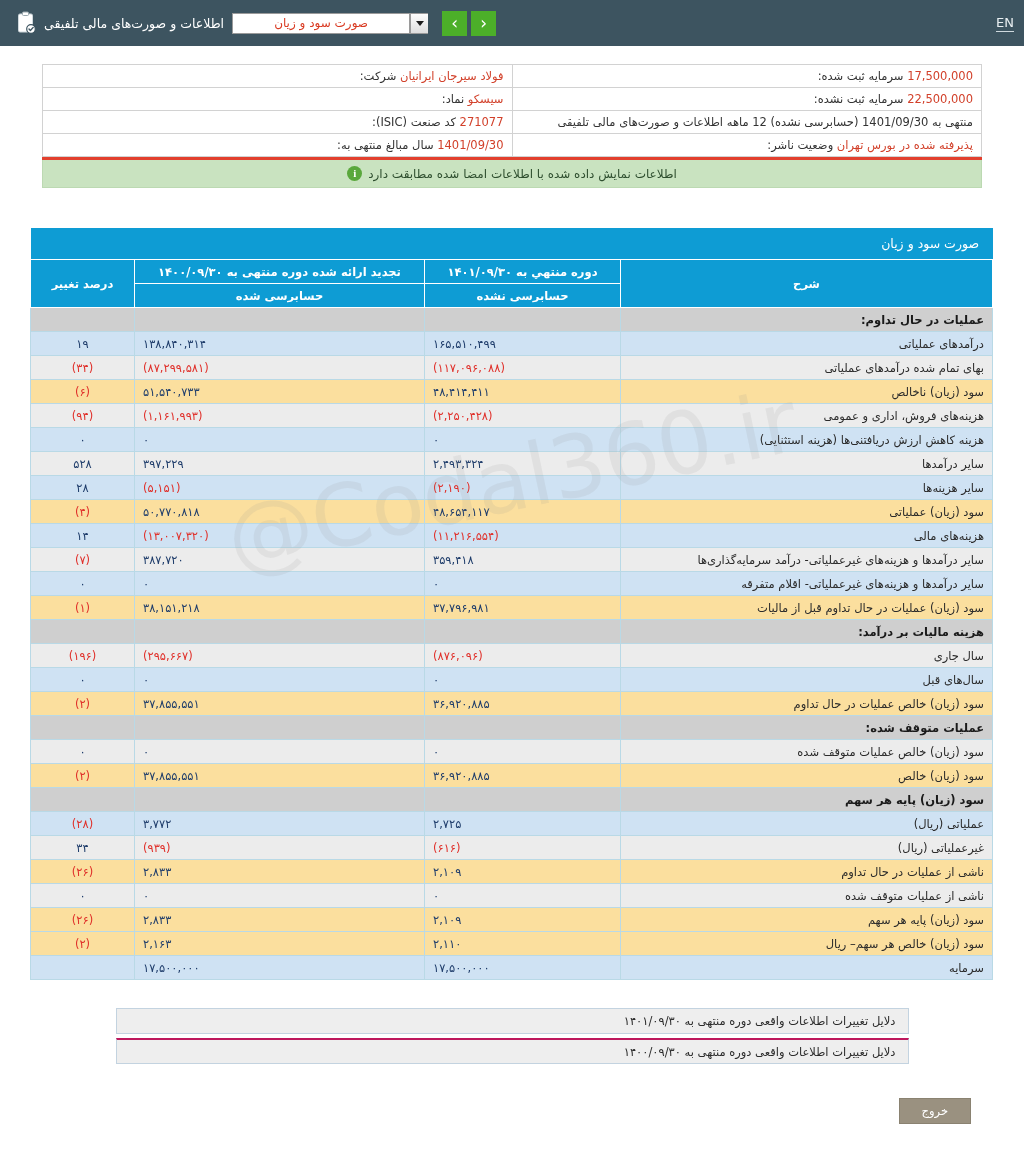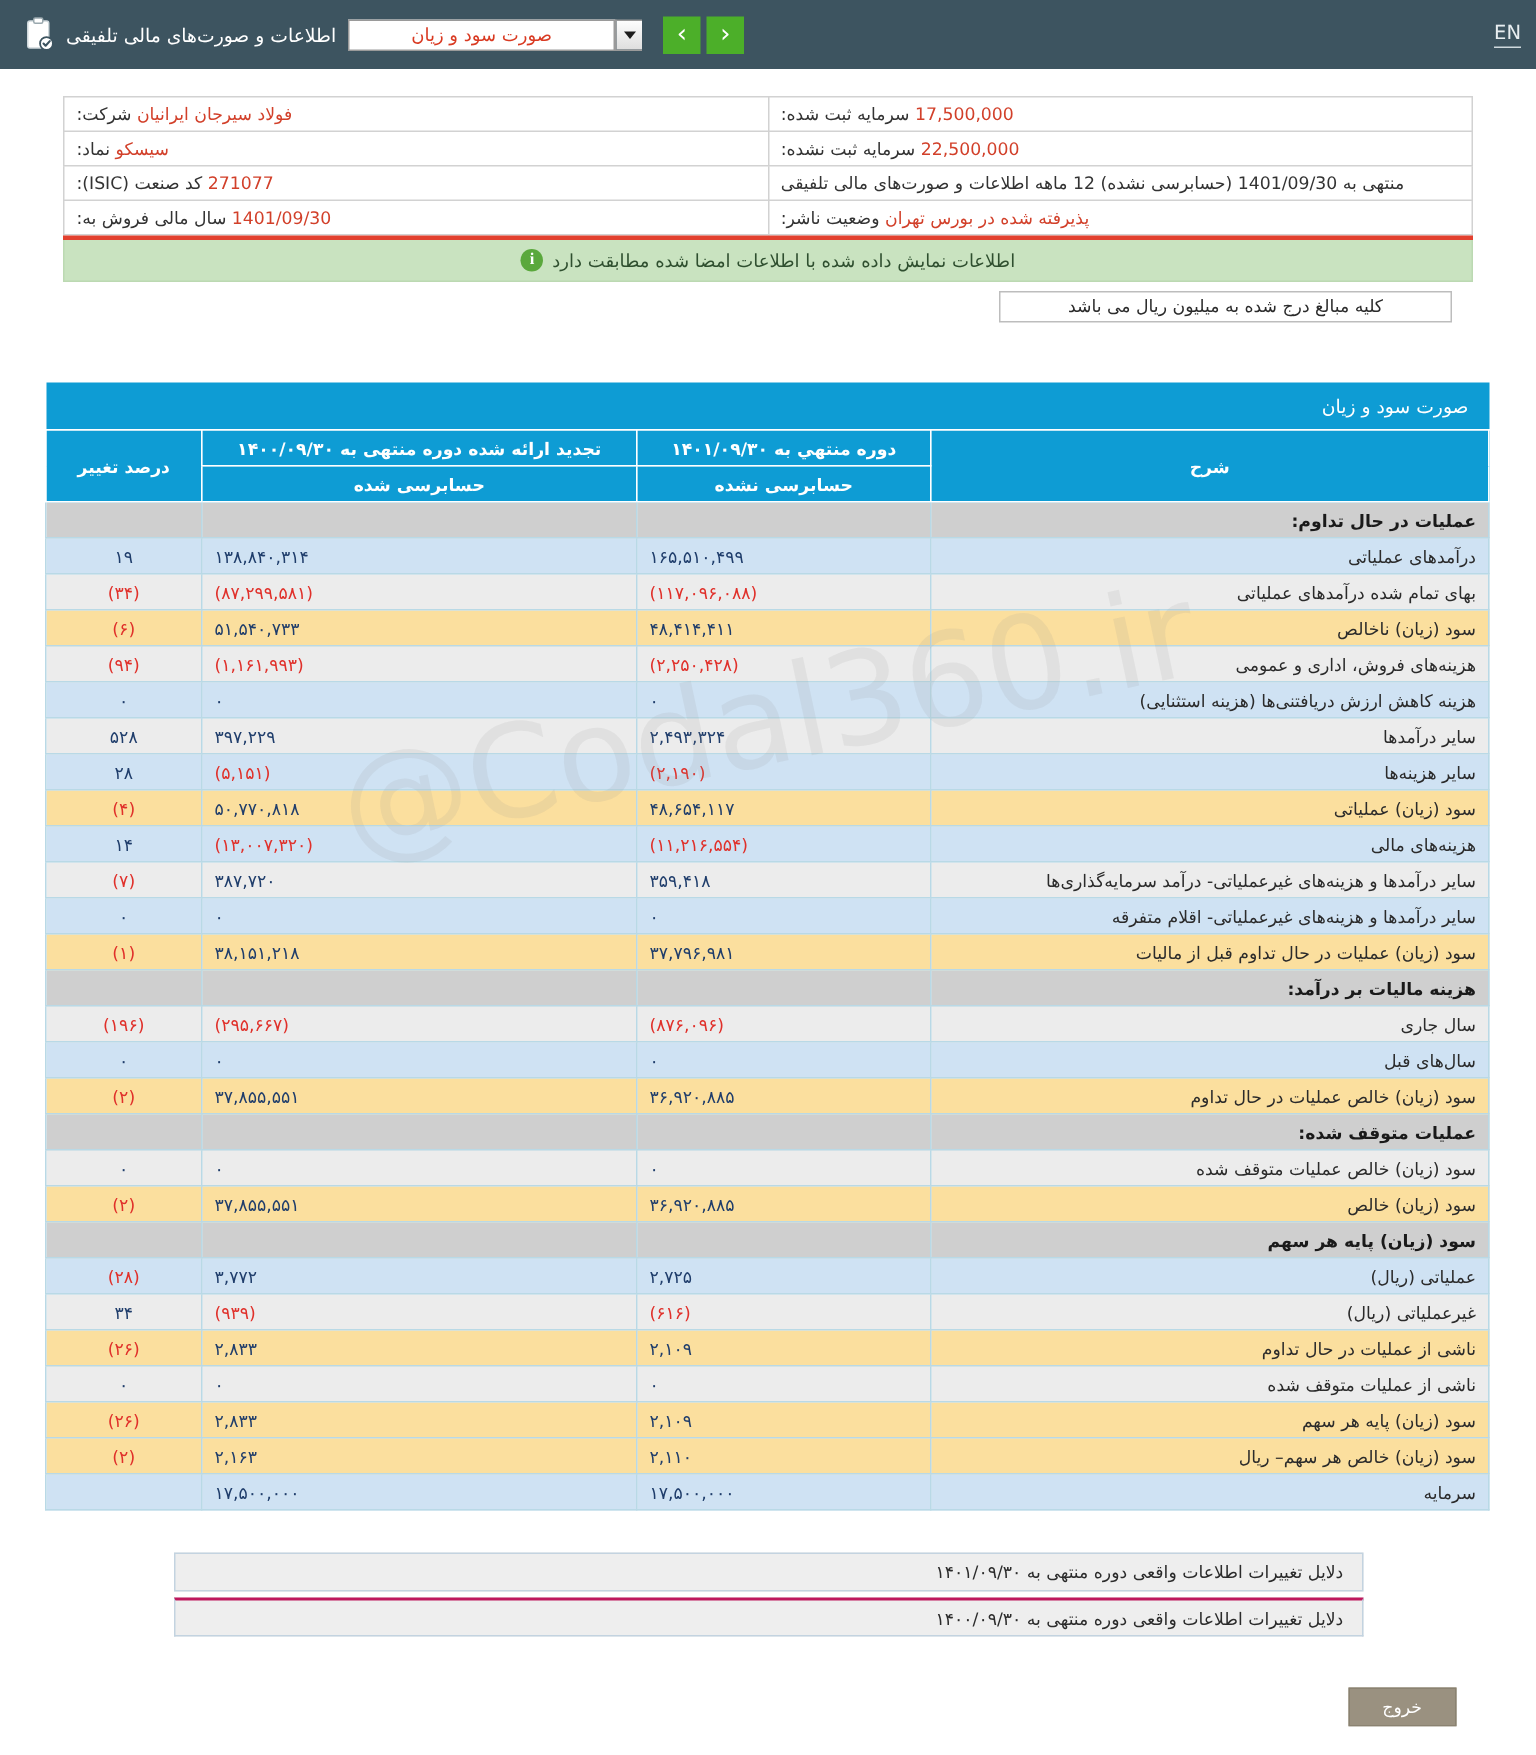--- a/index.html
+++ b/index.html
@@ -104,21 +104,21 @@
     font-size: 11.5px;
     color: #2b2b2b;
     table-layout: fixed;
   }
   .info-table td {
     border: 1px solid #d2d2d2;
     padding: 4px 8px 4px 8px;
     height: 22px;
     vertical-align: middle;
   }
-  .info-table td.lbl-cell { text-align: left; }
+  .info-table td.lbl-cell { text-align: right; }
   .lbl { color: #333333; }
   .val { color: #d2402a; }
   .val-black { color: #333333; }
 
   .redline {
     width: 940px;
     margin: 0 auto;
     height: 3px;
     background: #e2402e;
   }
@@ -330,36 +330,33 @@
         <span class="lbl">کد صنعت (ISIC):</span>
       </td>
     </tr>
     <tr>
       <td class="lbl-cell">
         <span class="val">پذیرفته شده در بورس تهران</span>
         <span class="lbl">وضعیت ناشر:</span>
       </td>
       <td class="lbl-cell">
         <span class="val">1401/09/30</span>
-        <span class="lbl">سال مالی فروش به:</span>
+        <span class="lbl">سال مبالغ منتهی به:</span>
       </td>
     </tr>
   </tbody>
     </table>
 
   <div class="redline"></div>
 
   <div class="notice">
     <span>اطلاعات نمایش داده شده با اطلاعات امضا شده مطابقت دارد</span>
     <span class="info-badge">i</span>
   </div>
 
-  <div class="note-row">
-    <div class="currency-note">کلیه مبالغ درج شده به میلیون ریال می باشد</div>
-  </div>
 
   <div class="stmt-shell">
     <div class="stmt-title">صورت سود و زیان</div>
     <table class="stmt">
       <thead>
         <tr>
           <th class="col-desc" rowspan="2">شرح</th>
           <th class="col-cur">دوره منتهي به ۱۴۰۱/۰۹/۳۰</th>
           <th class="col-prev">تجدید ارائه شده دوره منتهی به ۱۴۰۰/۰۹/۳۰</th>
           <th class="col-pct" rowspan="2">درصد تغییر</th>

